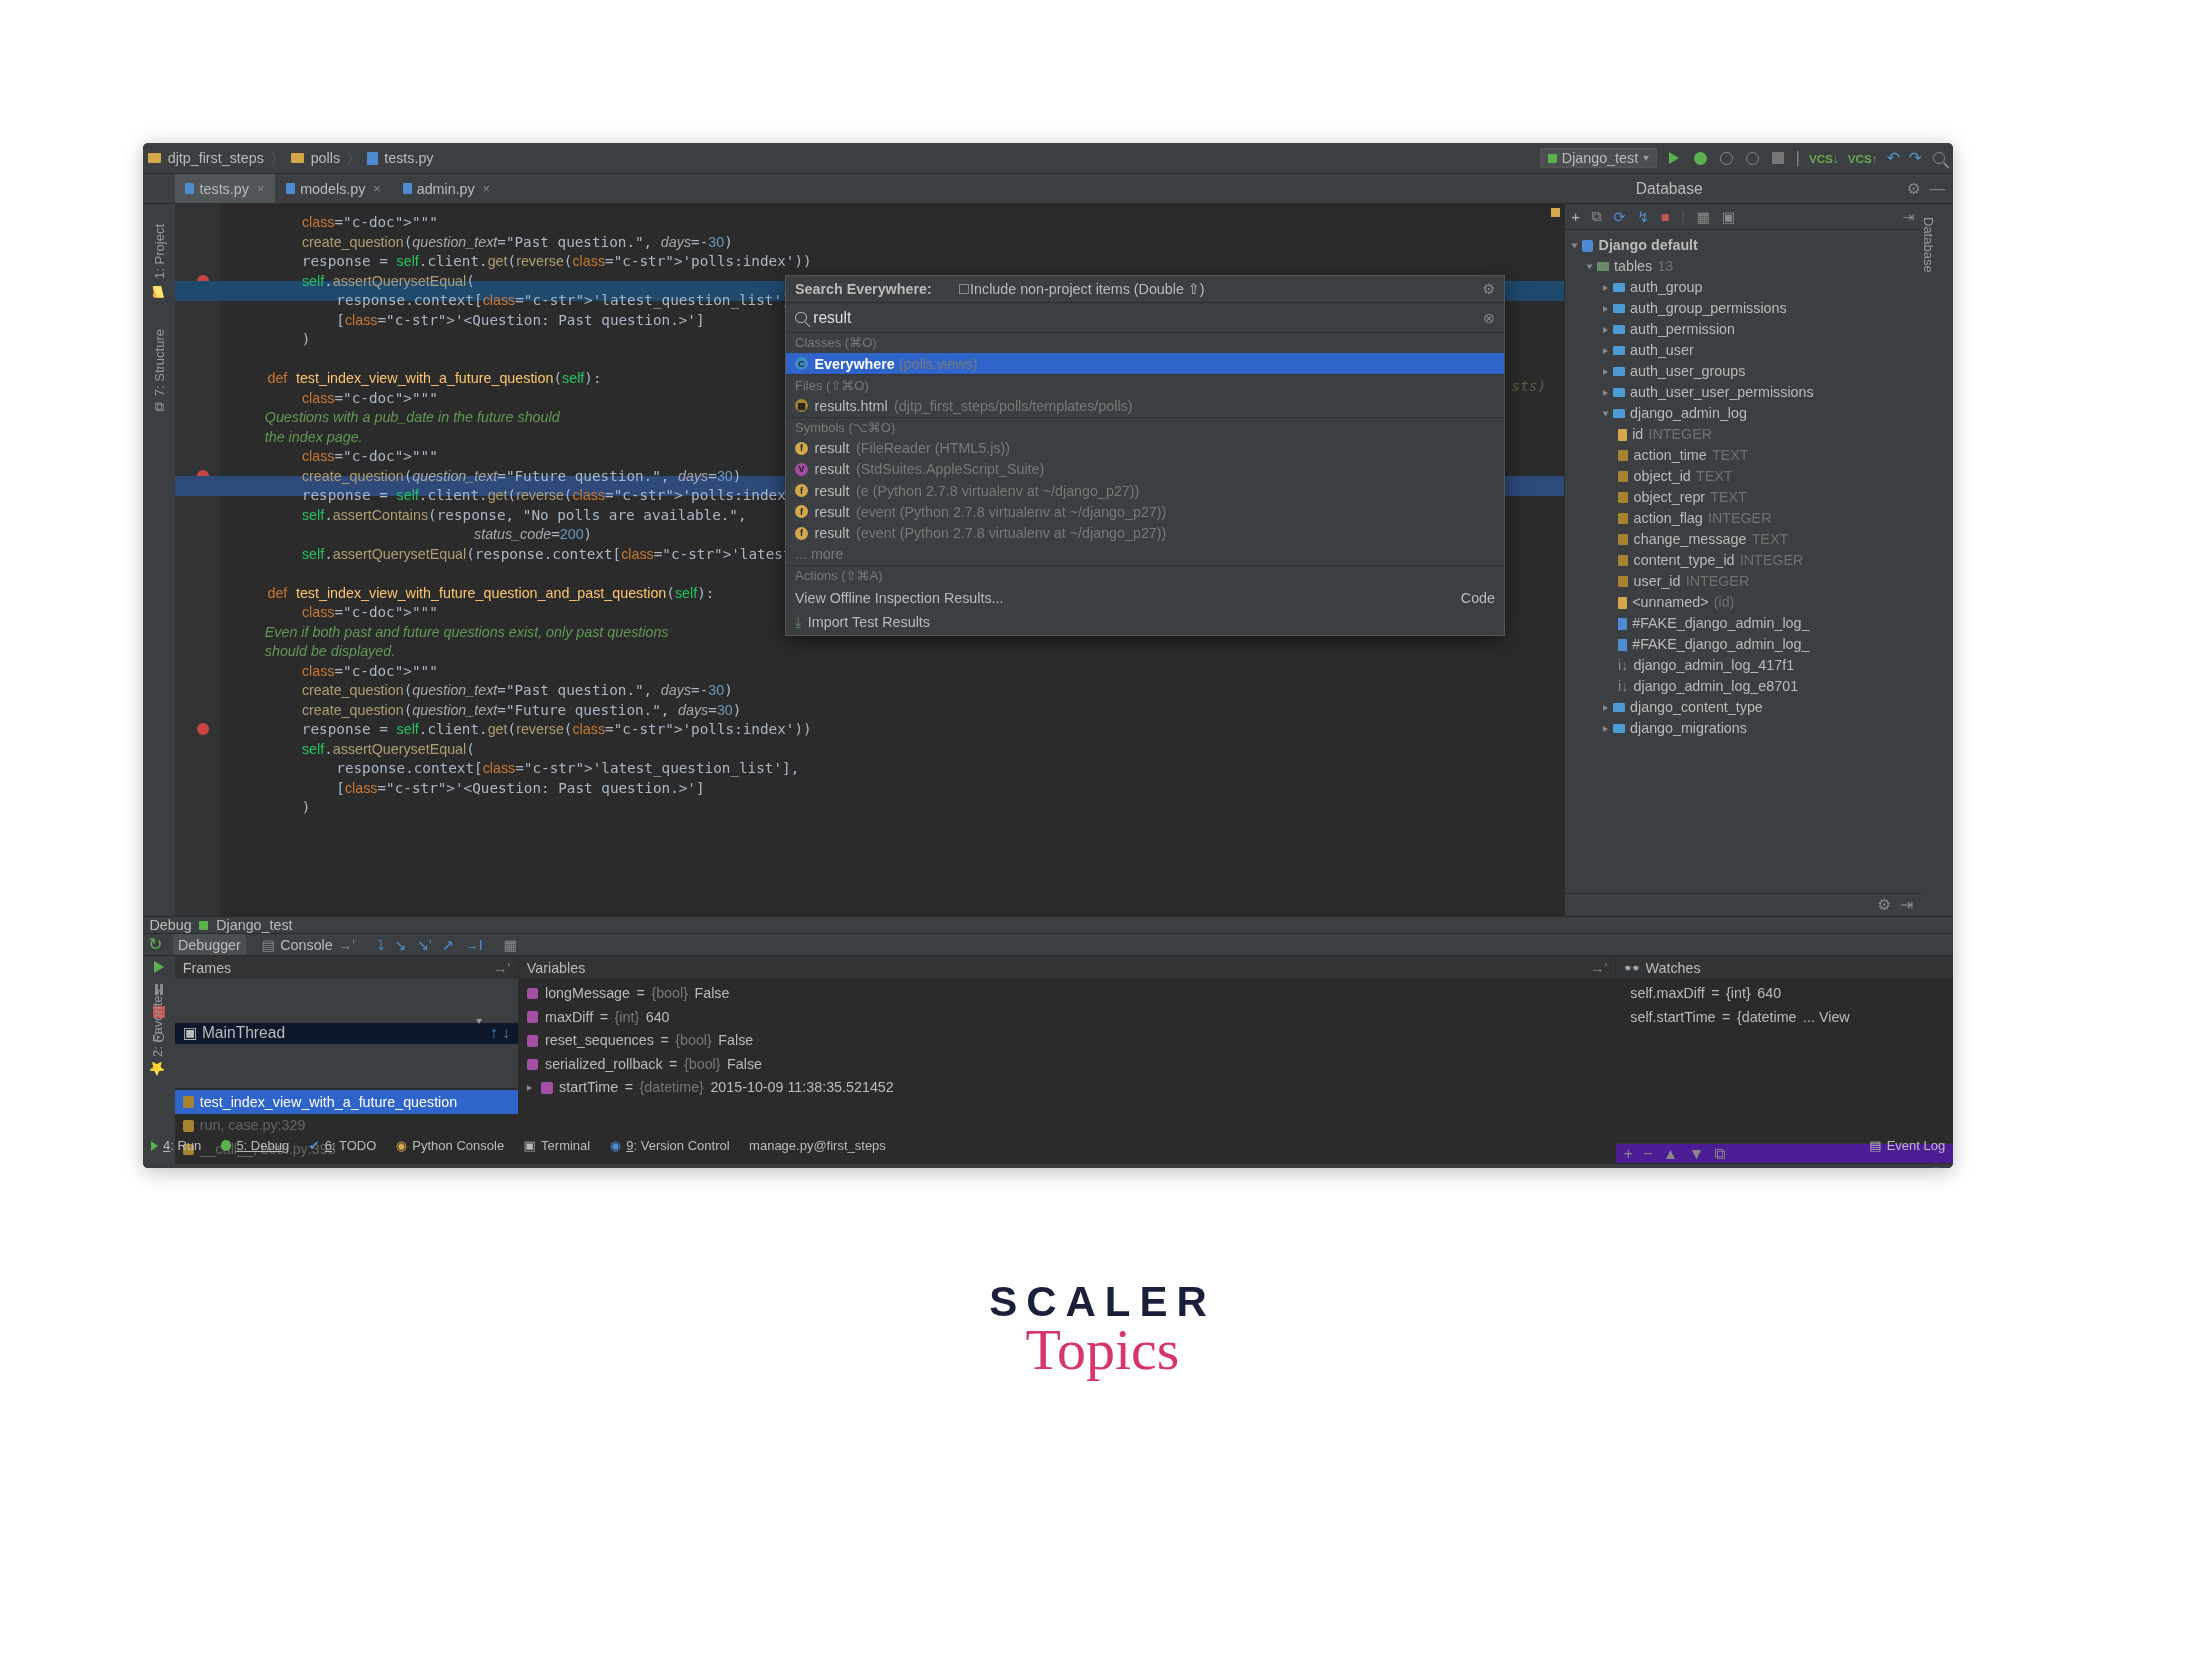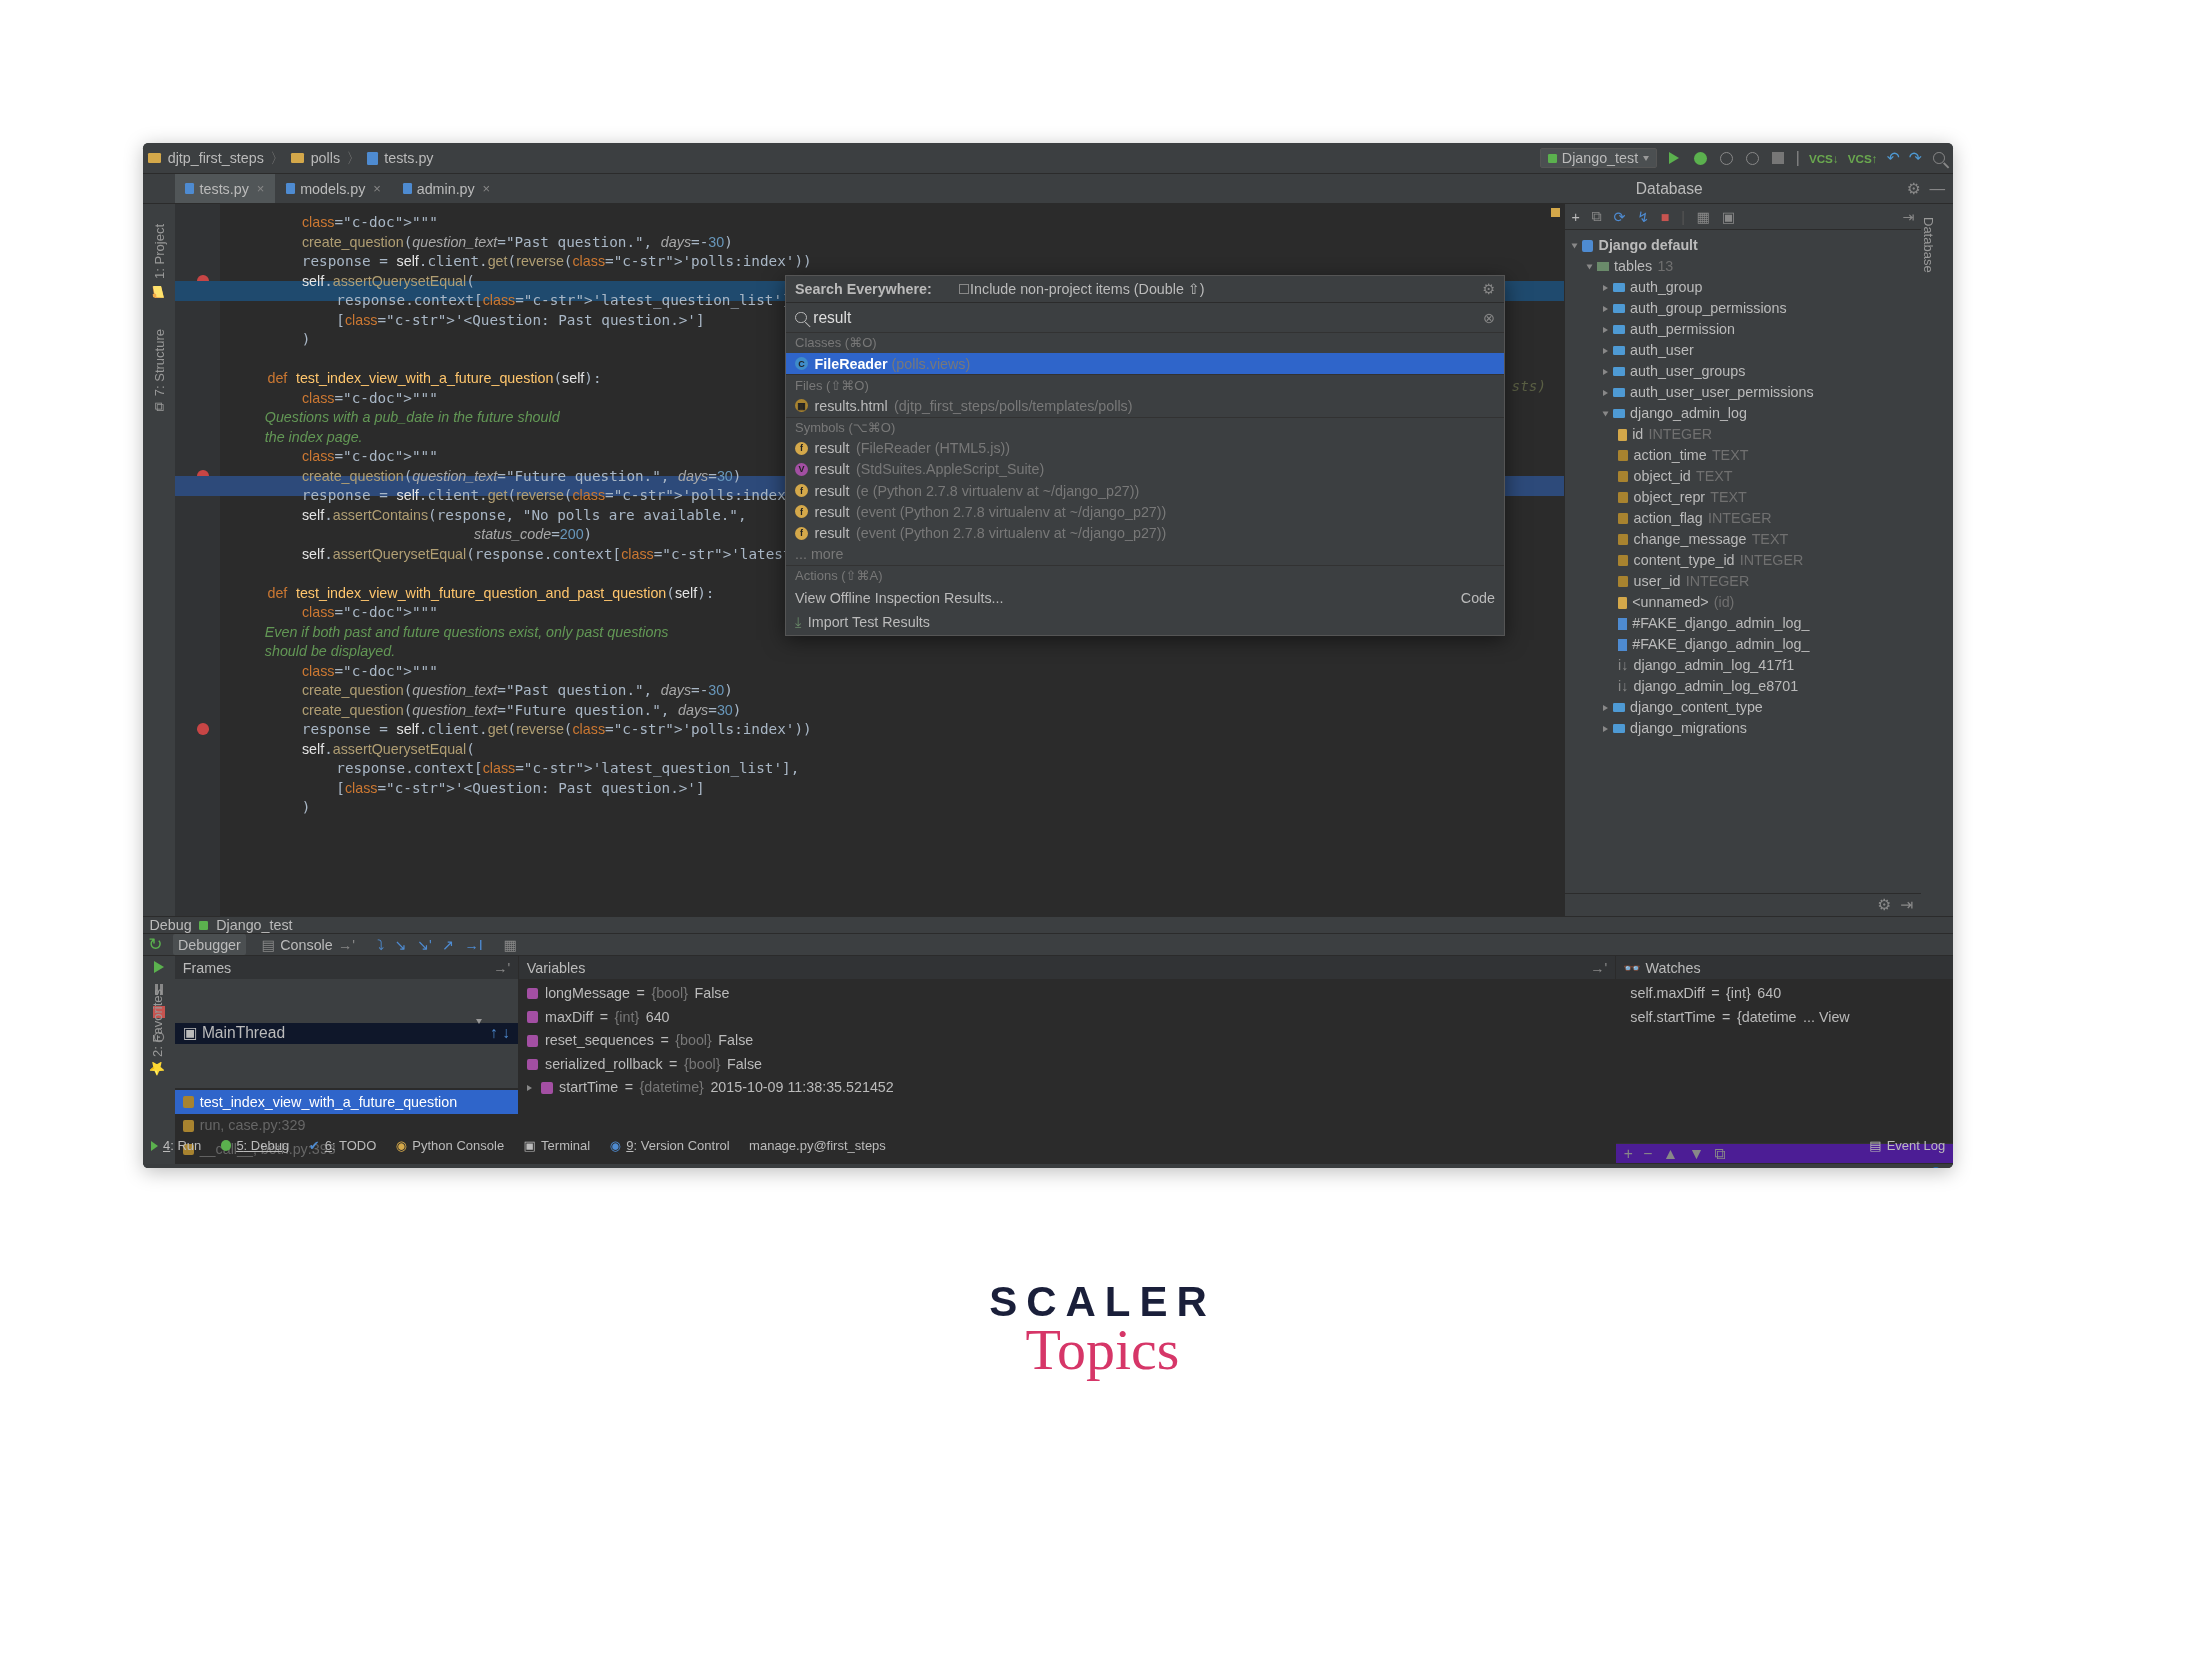--- a/index.html
+++ b/index.html
@@ -32,21 +32,21 @@
 .main-area { display: flex; height: 712px; }
 .left-gutter { width: 32px; background: #3c3f41; display: flex; flex-direction: column; align-items: center; padding-top: 19.5px; gap: 26px; }
 .vert-text { writing-mode: vertical-rl; transform: rotate(180deg); font-size: 13px; color: #999; white-space: nowrap; }
 .vert-text .vico { transform: rotate(90deg); display: inline-block; margin: 2.6px 0; }
 
 .editor-wrap { flex: 1; position: relative; background: #2b2b2b; }
 .gutter-col { position: absolute; left: 0; top: 0; width: 45px; height: 100%; background: #313335; }
 .breakpoint { position: absolute; left: 22px; width: 11.7px; height: 11.7px; background: #c74545; border-radius: 50%; }
 .editor-code { position: absolute; left: 58px; top: 9px; right: 0; font-family: "Menlo","Consolas",monospace; font-size: 14.3px; line-height: 19.5px; white-space: pre; color: #a9b7c6; }
 .c-kw { color: #cc7832; }
-.c-self { color: #e5e5e5; margin-top: 23px; }
+.c-self { color: #22c55e; margin-top: 23px; }
 .c-fn { color: #ffc66d; }
 .c-param { color: #a8a8a8; font-style: italic; }
 .c-num { color: #6897bb; }
 .c-doc { color: #629755; font-style: italic; }
 .c-call { color: #b09e73; }
 .line-highlight { position: absolute; left: 0; right: 0; height: 19.5px; background: #2d4a7a; }
 .exec-line { position: absolute; left: 0; right: 0; height: 19.5px; background: #1f4a6e; }
 
 .right-gutter { width: 32px; background: #3c3f41; }
 .right-vert { writing-mode: vertical-rl; font-size: 13px; color: #999; padding-top: 13px; text-align: center; }
@@ -408,21 +408,21 @@
       <span class="gear">⚙</span>
     </div>
     <div class="search-input-row">
       <span class="mag"></span>
       <input type="text" value="result" style="">
       <span style="color:#888;">⊗</span>
     </div>
     <div class="search-cat">Classes (⌘O)</div>
     <div class="search-item sel">
       <span class="badge c">C</span>
-      <span><b>FileReader</b> <span class="dim">(polls.views)</span></span>
+      <span><b>Everywhere</b> <span class="dim">(polls.views)</span></span>
     </div>
     <div class="search-cat">Files (⇧⌘O)</div>
     <div class="search-item">
       <span class="badge f">▦</span>
       <span>results.html</span> 
         <span class="dim">(djtp_first_steps/polls/templates/polls)</span>
     </div>
     <div class="search-cat">Symbols (⌥⌘O)</div>
     <div id="search-symbols">
         <div class="search-item">

